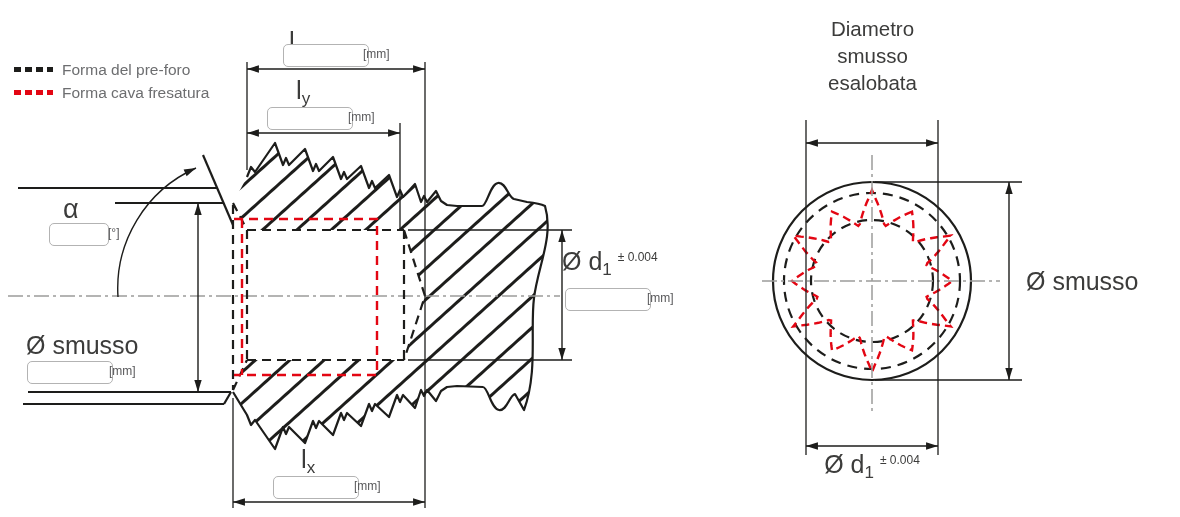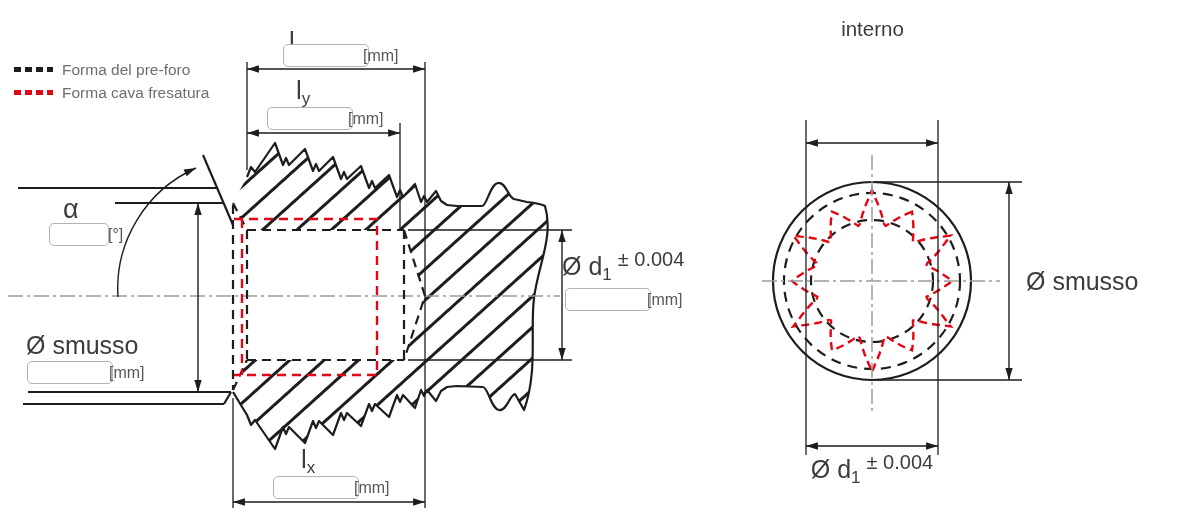--- a/index.html
+++ b/index.html
@@ -16,22 +16,22 @@
   .dashb2{fill:none;stroke:var(--line);stroke-width:2.2;stroke-dasharray:10 7;}
   .dashr{fill:none;stroke:var(--red);stroke-width:2.4;stroke-dasharray:9 6;}
   .cl{fill:none;stroke:var(--cline);stroke-width:1.5;stroke-dasharray:15 4 3 4;}
   .ext{fill:none;stroke:var(--line);stroke-width:1.3;}
   .dim{fill:none;stroke:var(--line);stroke-width:1.4;}
   #arrhead{fill:var(--line);}
   .hatchline{stroke:var(--line);stroke-width:2;}
   
   .lab{position:absolute;color:var(--text);font-size:25px;white-space:nowrap;line-height:1;}
   .lab .sub{font-size:17px;vertical-align:-5px;}
-  .lab .tol{font-size:20px;vertical-align:9px;margin-left:6px;}
-  .unit{position:absolute;color:var(--muted);font-size:16px;line-height:1;white-space:nowrap;}
+  .lab .tol{font-size:12px;vertical-align:9px;margin-left:6px;}
+  .unit{position:absolute;color:var(--muted);font-size:12px;line-height:1;white-space:nowrap;}
   .inp{position:absolute;width:72px;height:19px;border:1.5px solid var(--inpb);
        border-radius:5px;background:#fff;font:14px "Liberation Sans",sans-serif;
        padding:1px 6px;color:var(--text);outline:none;box-sizing:content-box;}
   .inp.small{width:46px;}
   
   .legend{position:absolute;left:14px;top:62px;display:flex;flex-direction:column;gap:7px;}
   .legend-row{display:flex;align-items:center;gap:9px;}
   .sw{width:39px;height:5px;}
   .sw.black{background:repeating-linear-gradient(90deg,var(--line) 0 7px,transparent 7px 11px);}
   .sw.red{background:repeating-linear-gradient(90deg,var(--red) 0 7px,transparent 7px 11px);}
@@ -190,20 +190,22 @@
 
   <div class="lab" style="left:26px;top:333px">Ø smusso</div>
   <input class="inp" style="left: 27px; top: 361px;" type="text" value="">
   <div class="unit" style="left:109px;top:365px">[mm]</div>
 
   <div class="lab" style="left:562px;top:249px"><span>Ø d</span><span class="sub">1</span><span class="tol">± 0.004</span></div>
   <input class="inp" style="left: 565px; top: 288px;" type="text" value="">
   <div class="unit" style="left:647px;top:292px">[mm]</div>
 
   <div class="rtitle">
-    <div>interno</div>
+    <div>Diametro</div>
+    <div>smusso</div>
+    <div>esalobata</div>
   </div>
 
   <div class="lab" style="left:1026px;top:269px">Ø smusso</div>
 
   <div class="lab" style="left:872px;top:452px;transform:translateX(-50%)"><span>Ø d</span><span class="sub">1</span><span class="tol">± 0.004</span></div>
 
 </div>
 
 </body></html>

